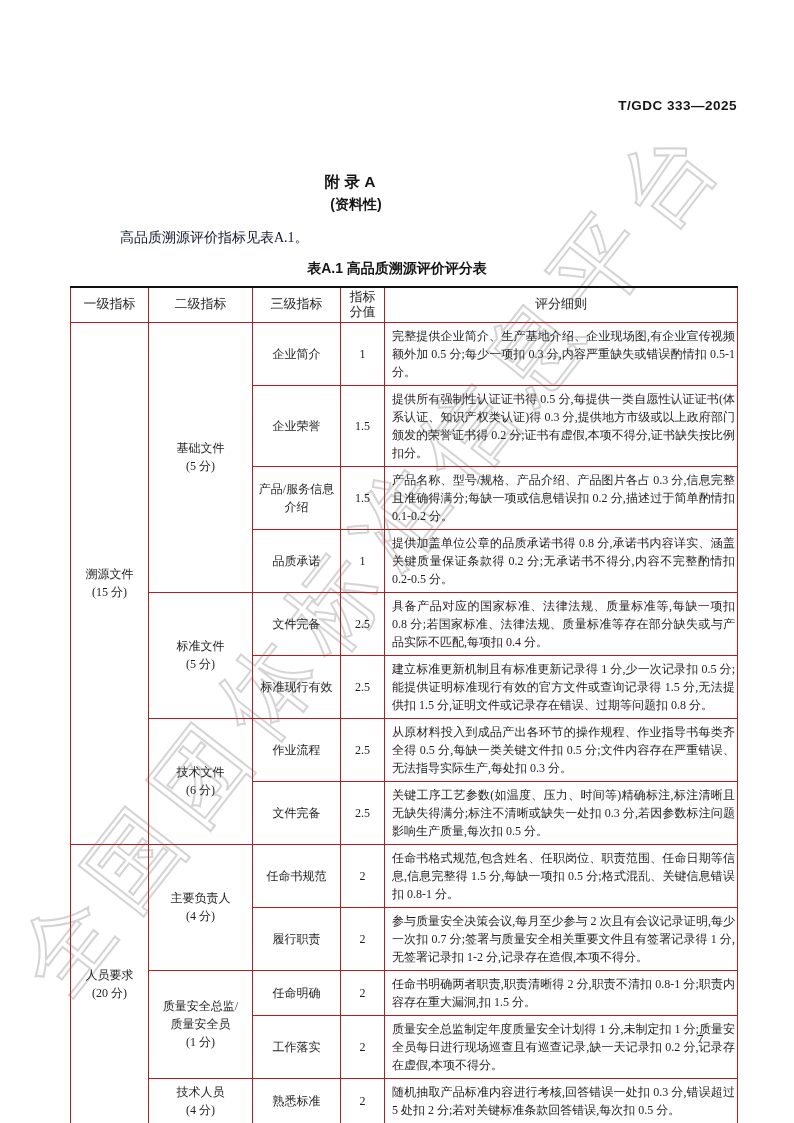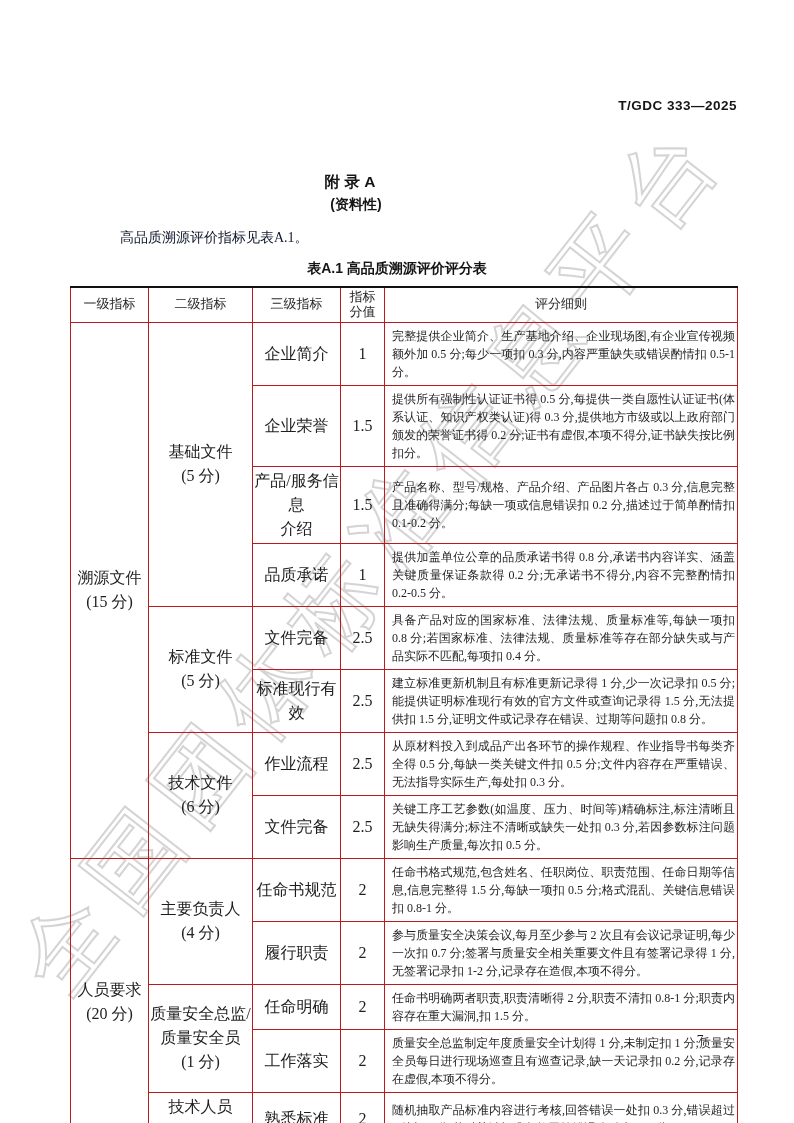--- a/index.html
+++ b/index.html
@@ -101,21 +101,21 @@
   }
   .score-table th {
     font-size: 13px;
     text-align: center;
     height: 31px;
     white-space: pre-line;
     line-height: 1.15;
     padding: 2px 1px;
   }
   .score-table td.c {
-    font-size: 16px;
+    font-size: 12px;
     text-align: center;
     white-space: pre-line;
     line-height: 1.5;
     padding: 2px 1px;
   }
   .score-table td.detail {
     font-size: 12px;
     text-align: justify;
     line-height: 18px;
     padding: 4px 2px 4px 7px;

